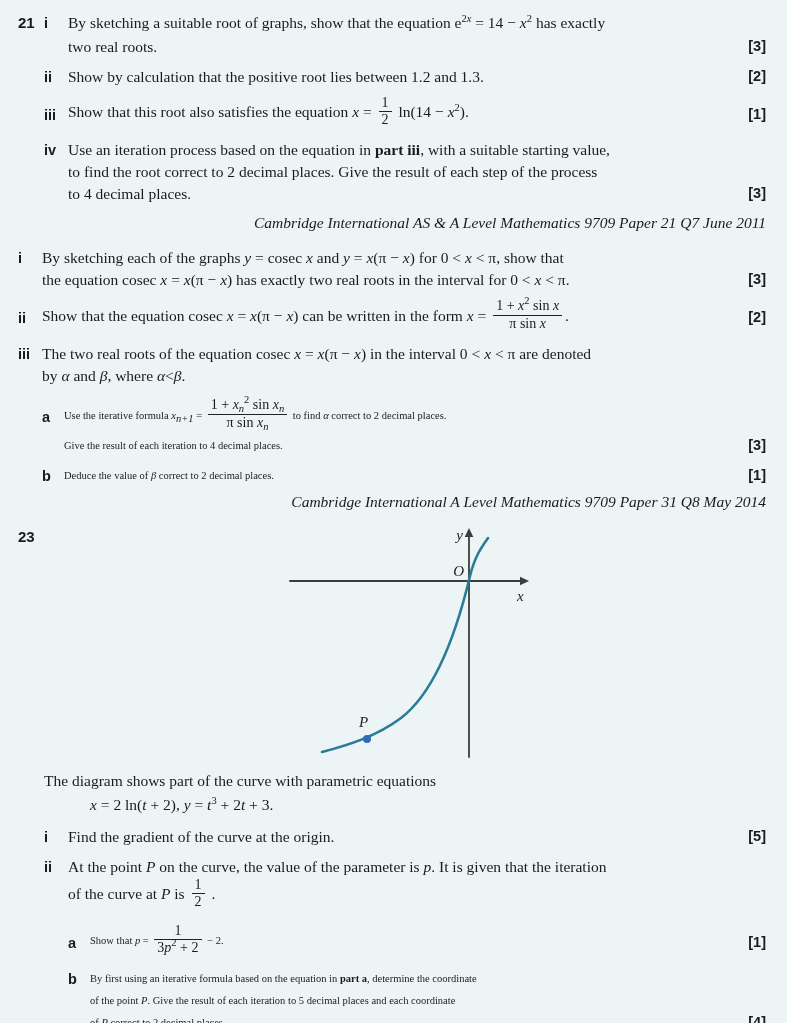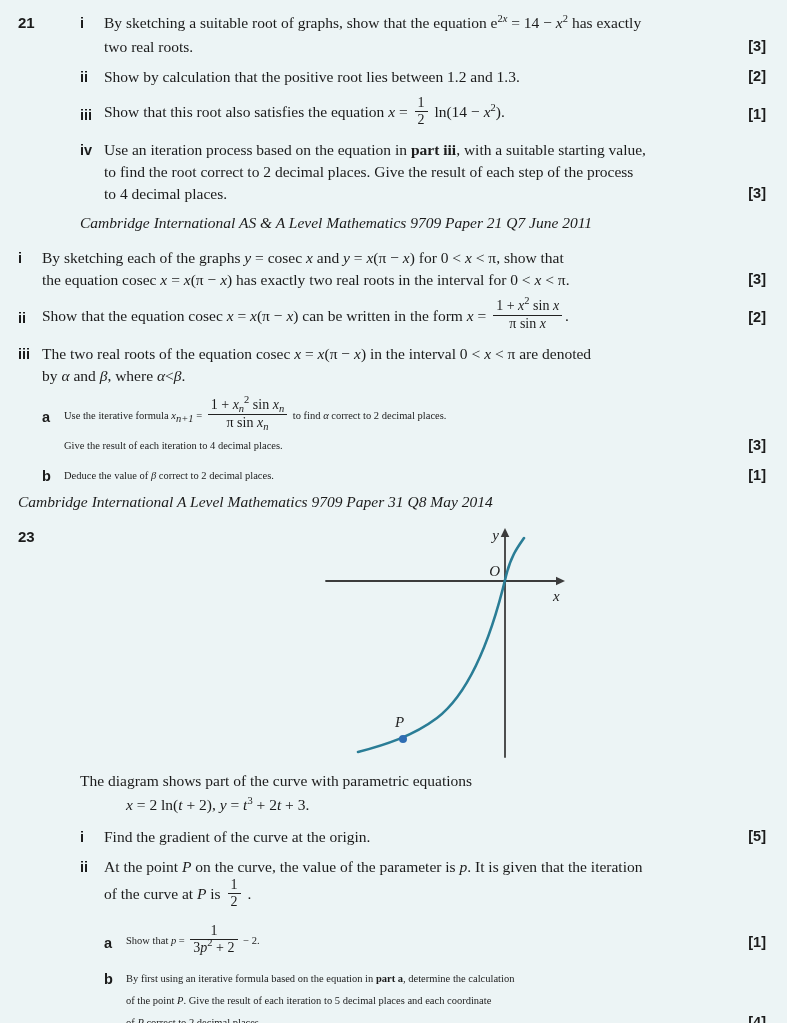--- a/index.html
+++ b/index.html
@@ -4,21 +4,21 @@
 <style>
   html, body { margin:0; padding:0; }
   body {
     width:787px; height:1023px; overflow:hidden;
     background:#ecf4f5; color:#1b1b1b;
     font-family:"Liberation Serif", serif;
     font-size:15.5px; line-height:22px;
     box-sizing:border-box;
     padding:12px 21px 0 18px;
   }
-  .question { display:flex; margin-bottom:13px;gap:36px; }
+  .question { display:flex; margin-bottom:13px; }
   .qnum {
     width:26px; flex:none;
     font-family:"Liberation Sans", sans-serif; font-weight:bold; font-size:15px;
   }
   .qbody { flex:1; min-width:0; }
   .part { display:flex; margin-top:8px; }
   .part.first { margin-top:0; }
   .plabel {
     width:24px; flex:none;
     font-family:"Liberation Sans", sans-serif; font-weight:bold; font-size:14.5px;
@@ -39,21 +39,21 @@
   .bd { font-weight:bold; }
   .sup { font-size:10.5px; position:relative; top:-6px; }
   .sub { font-size:10.5px; position:relative; top:3px; }
   .frac {
     display:inline-block; vertical-align:middle; text-align:center;
     margin:-4px 3px; position:relative; top:-2px;
   }
   .frac .fnum, .frac .fden { display:block; font-size:14px; line-height:16px; padding:0 3px; }
   .frac .fden { border-top:1.2px solid #222; }
   .citation {
-    text-align:left; font-style:italic; margin-top:7px; font-size:15.5px;
+    text-align:right; font-style:italic; margin-top:7px; font-size:15.5px;
   }
   .intro { margin-top:5px; }
   .equation { margin:2px 0 4px 46px; }
   .diagram-wrap { margin:0 0 6px 233px; }
   svg text {
     font-family:"Liberation Serif", serif; font-style:italic; font-size:15px; fill:#222;
   }
   svg line, svg path { stroke-linecap:round; }
   .axis { stroke:#3c3c3c; stroke-width:1.8; }
   .axis-head { fill:#3c3c3c; }
@@ -179,21 +179,21 @@
             </div>
           <div class="part sub tallfirst">
             <div class="plabel">a</div>
             <div class="pbody">
                 <div class="line tall cmark"><span>Show that  </span><span class="it">p</span><span> = </span><span class="frac"><span class="fnum"><span>1</span></span><span class="fden"><span>3</span><span class="it">p</span><span class="sup">2</span><span> + 2</span></span></span><span> − 2.</span><span class="mark">[1]</span></div>
               </div>
           </div>
           <div class="part sub">
             <div class="plabel">b</div>
             <div class="pbody">
-                <div class="line"><span>By first using an iterative formula based on the equation in </span><span class="bd">part a</span><span>, determine the calculation</span></div>
+                <div class="line"><span>By first using an iterative formula based on the equation in </span><span class="bd">part a</span><span>, determine the coordinate</span></div>
                 <div class="line"><span>of the point </span><span class="it">P</span><span>. Give the result of each iteration to 5 decimal places and each coordinate</span></div>
                 <div class="line"><span>of </span><span class="it">P</span><span> correct to 2 decimal places.</span><span class="mark">[4]</span></div>
               </div>
           </div>
         </div>
       </div>
 
     </div>
   </div>
 

